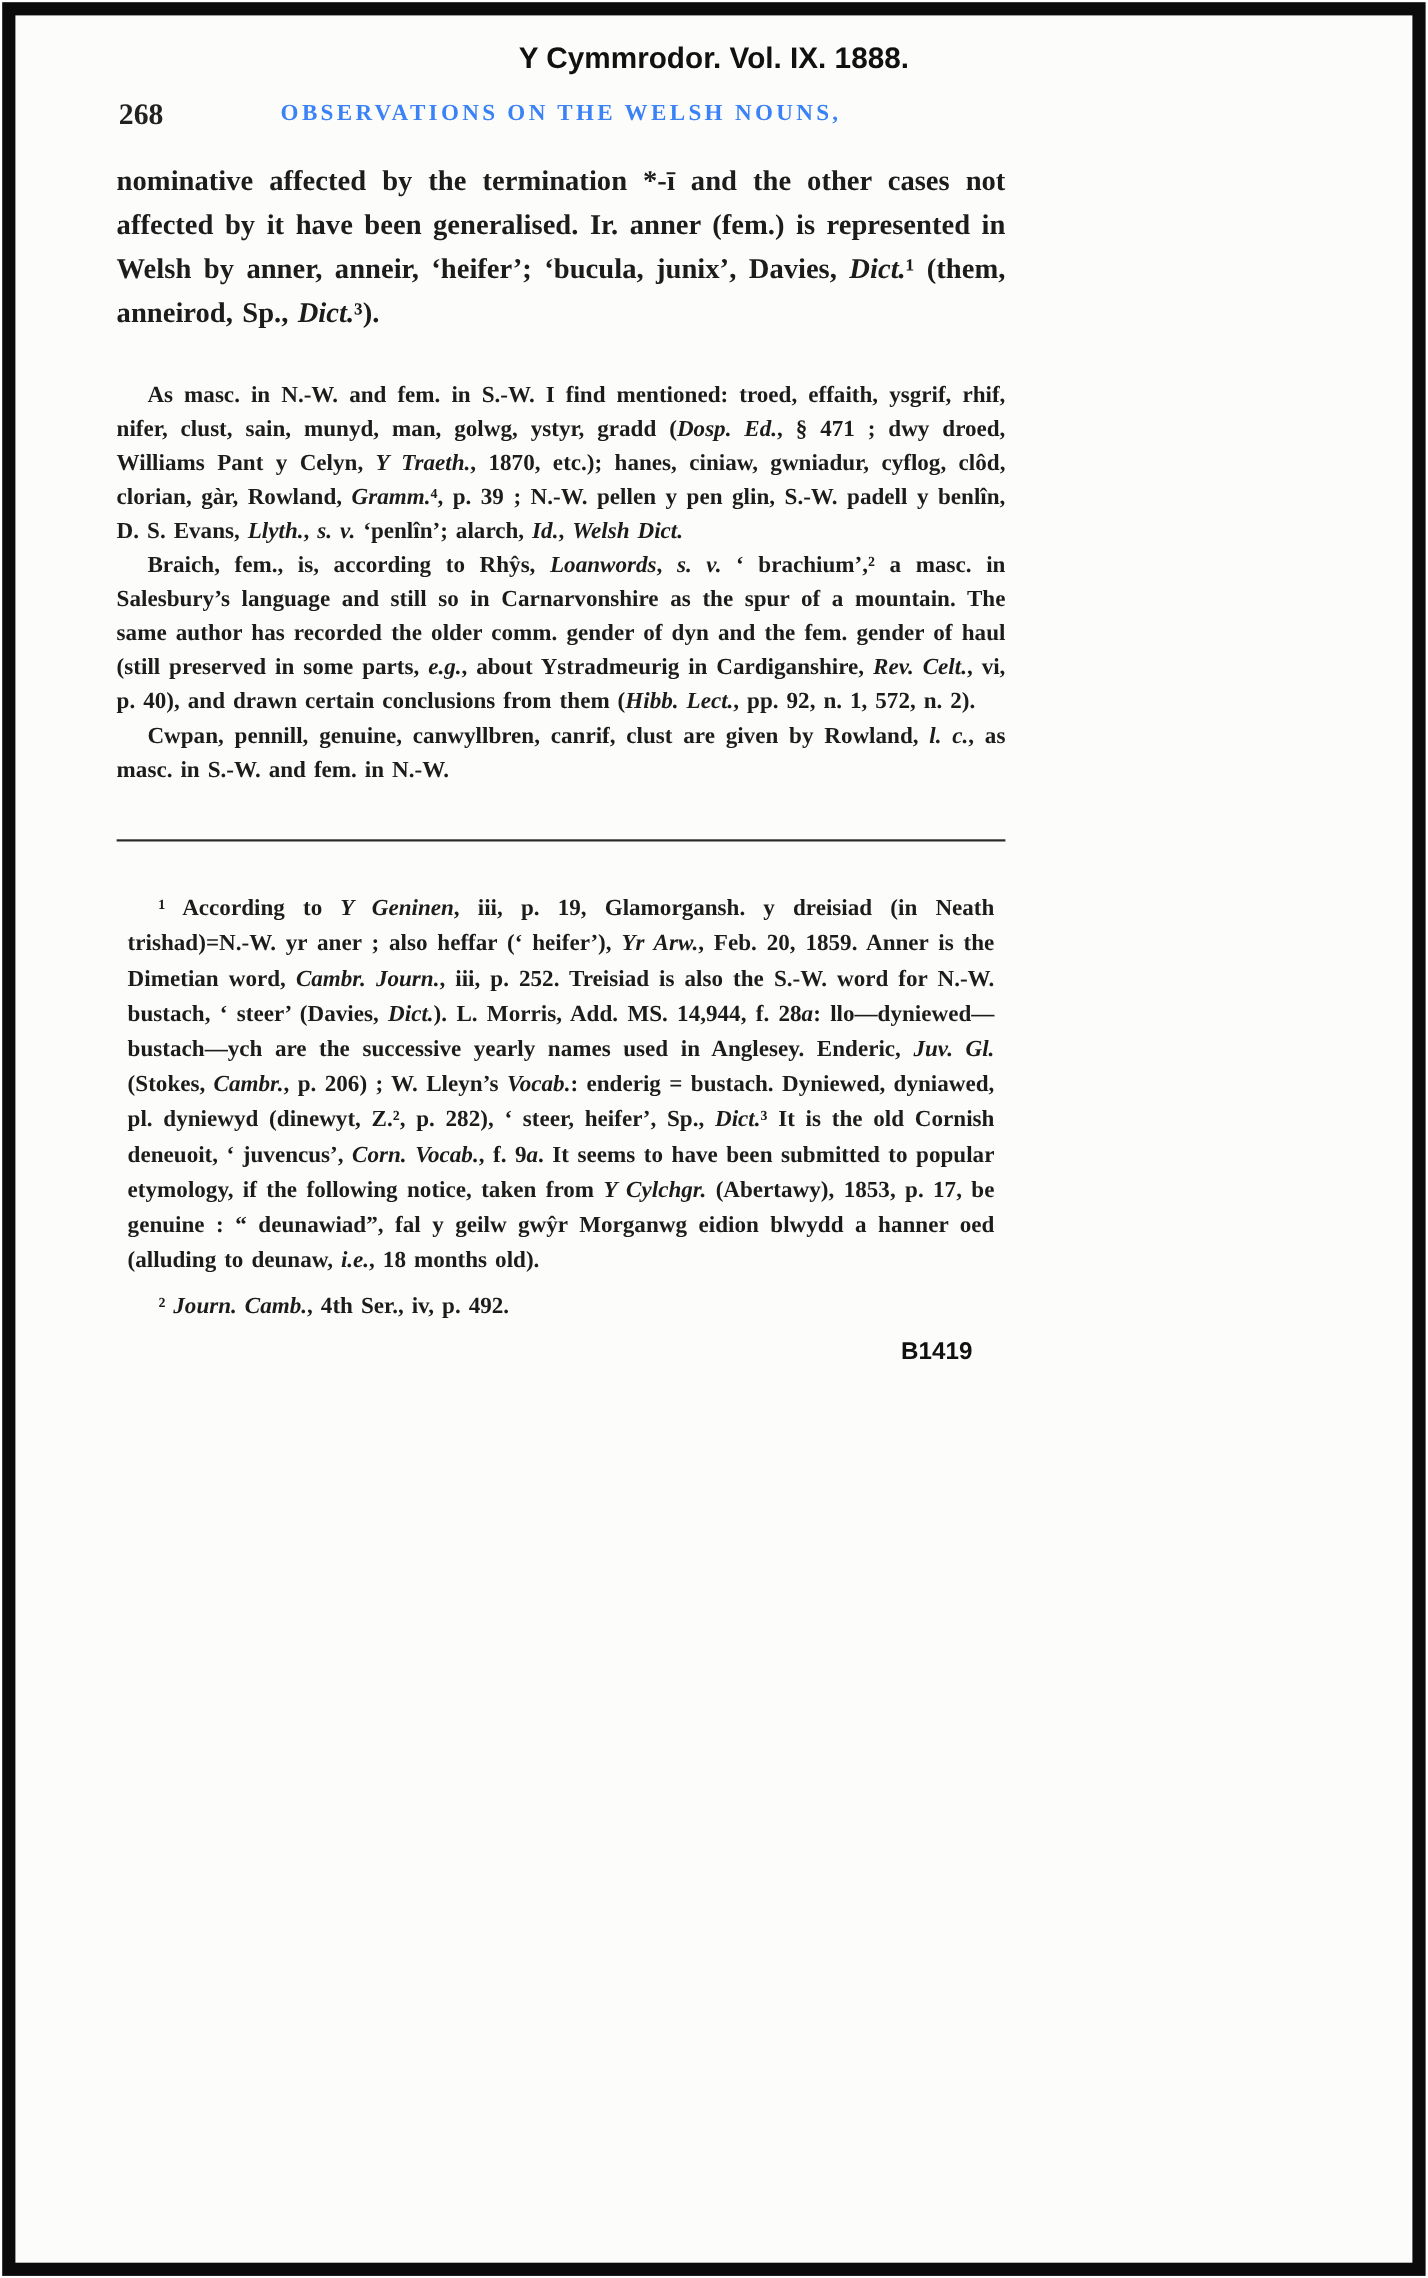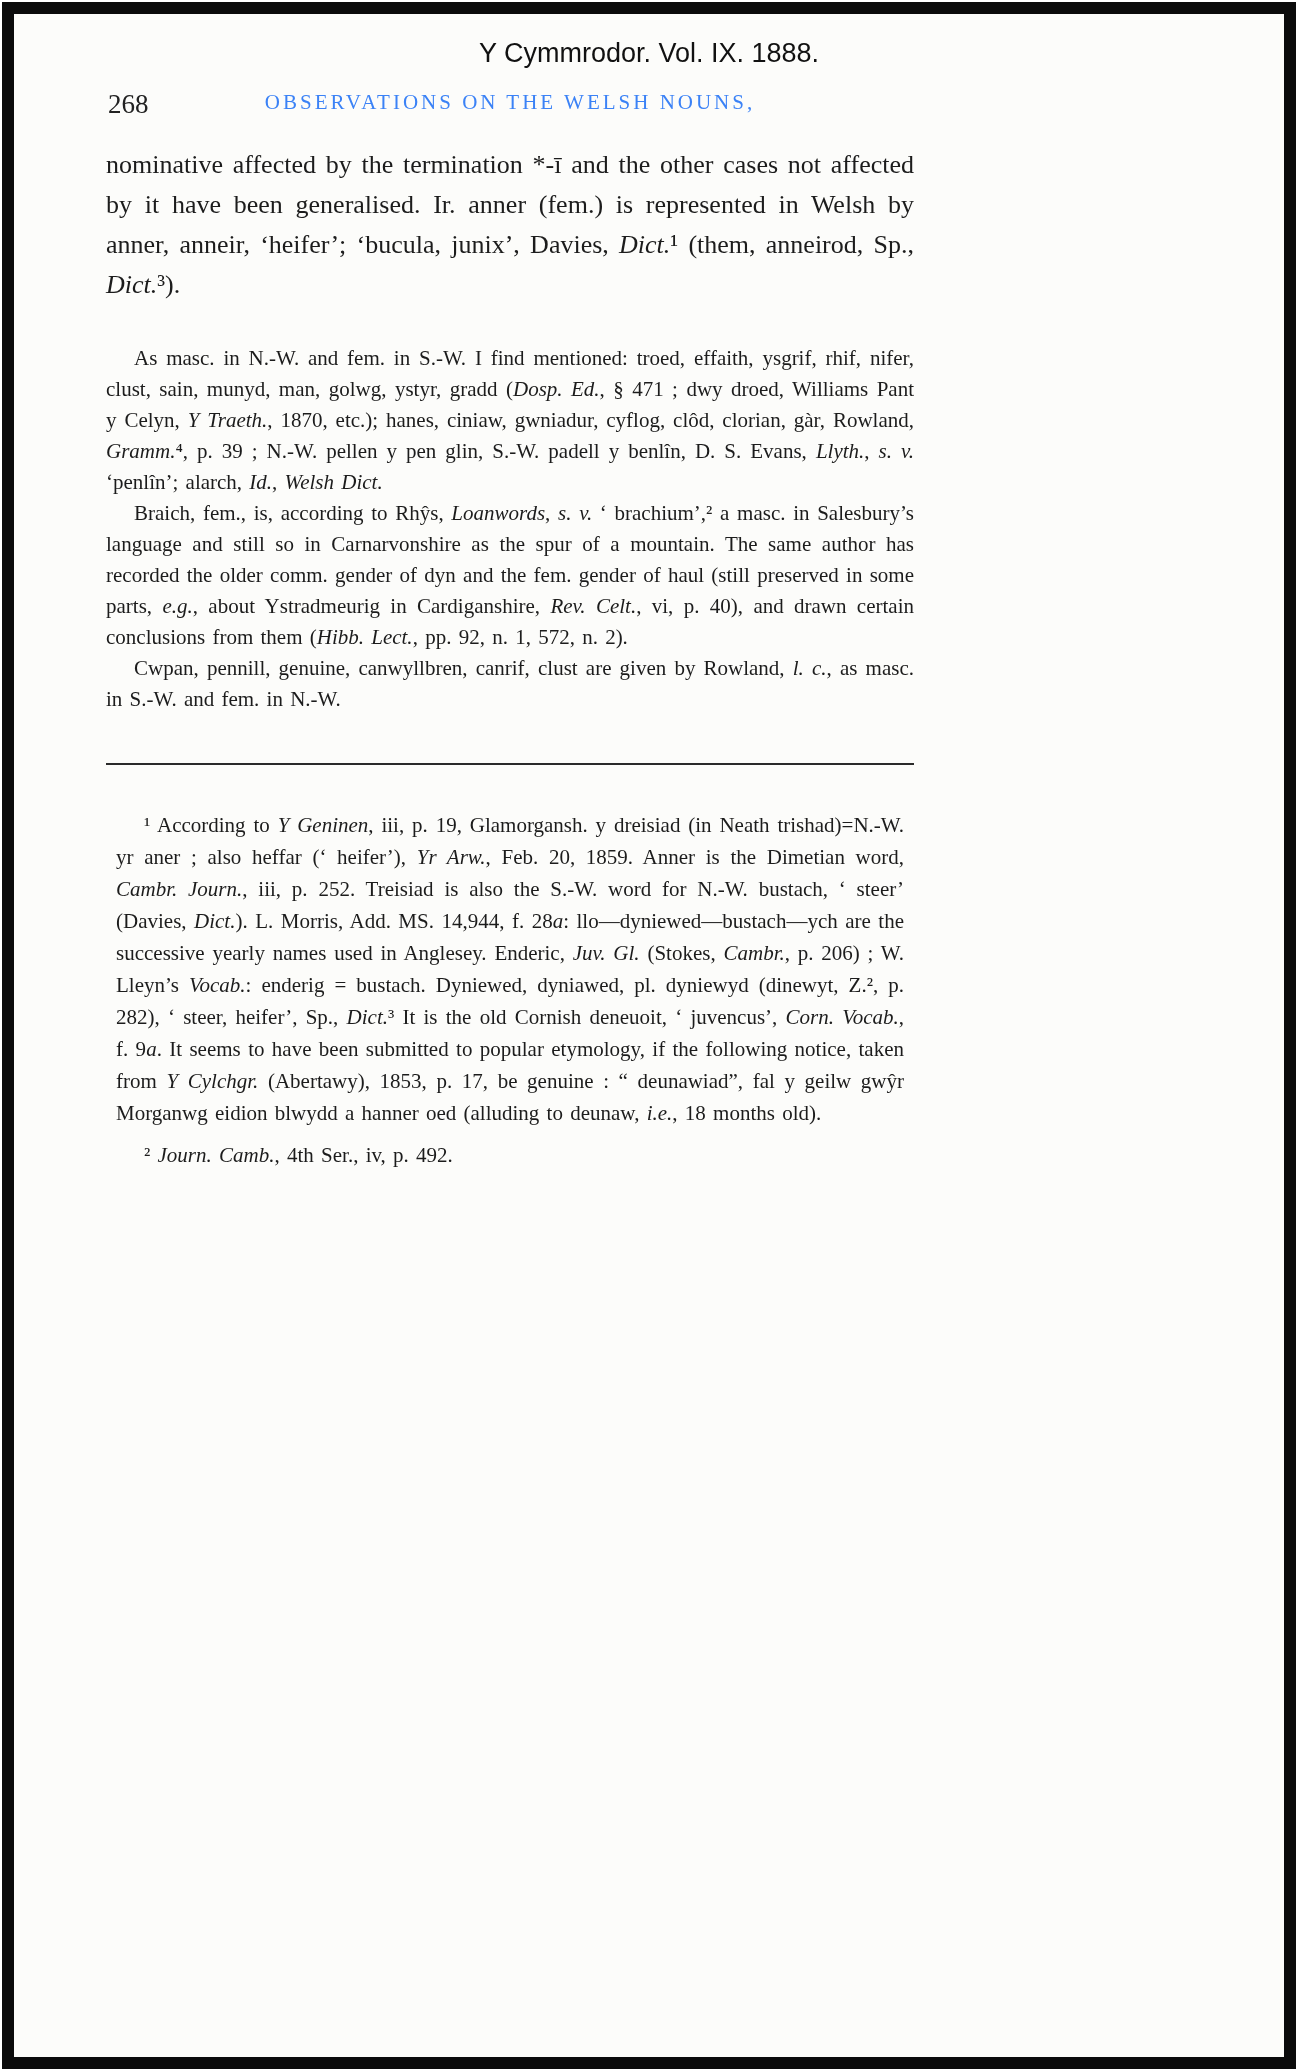--- a/index.html
+++ b/index.html
@@ -16,20 +16,21 @@
     inset: 2px;
     background: #0b0b0b;
   }
   .page {
     position: absolute;
     inset: 12px;
     background: #fcfcfa;
     box-sizing: border-box;
     padding-top: 24px;
     overflow: hidden;
+    font-weight: bold;
   }
   .text-col {
     margin-left: 92px;
     width: 808px;
   }
   .top-label {
     font-family: "Liberation Sans", "DejaVu Sans", sans-serif;
     font-size: 27px;
     text-align: center;
     color: #111;
@@ -124,15 +125,16 @@
           <p class="indent"><span>Cwpan, pennill, genuine, canwyllbren, canrif, clust are given by Rowland, </span><span class="it">l. c.</span><span>, as masc. in S.-W. and fem. in N.-W.</span></p>
         </div>
 
       <hr class="fn-rule">
 
       <div class="footnotes">
           <p class="indent"><span>¹ According to </span><span class="it">Y Geninen</span><span>, iii, p. 19, Glamorgansh. y dreisiad (in Neath trishad)=N.-W. yr aner ; also heffar (‘ heifer’), </span><span class="it">Yr Arw.</span><span>, Feb. 20, 1859. Anner is the Dimetian word, </span><span class="it">Cambr. Journ.</span><span>, iii, p. 252. Treisiad is also the S.-W. word for N.-W. bustach, ‘ steer’ (Davies, </span><span class="it">Dict.</span><span>). L. Morris, Add. MS. 14,944, f. 28</span><span class="it">a</span><span>: llo—dyniewed—bustach—ych are the successive yearly names used in Anglesey. Enderic, </span><span class="it">Juv. Gl.</span><span> (Stokes, </span><span class="it">Cambr.</span><span>, p. 206) ; W. Lleyn’s </span><span class="it">Vocab.</span><span>: enderig = bustach. Dyniewed, dyniawed, pl. dyniewyd (dinewyt, Z.², p. 282), ‘ steer, heifer’, Sp., </span><span class="it">Dict.</span><span>³ It is the old Cornish deneuoit, ‘ juvencus’, </span><span class="it">Corn. Vocab.</span><span>, f. 9</span><span class="it">a</span><span>. It seems to have been submitted to popular etymology, if the following notice, taken from </span><span class="it">Y Cylchgr.</span><span> (Abertawy), 1853, p. 17, be genuine : “ deunawiad”, fal y geilw gwŷr Morganwg eidion blwydd a hanner oed (alluding to deunaw, </span><span class="it">i.e.</span><span>, 18 months old).</span></p>
           <p class="indent"><span>² </span><span class="it">Journ. Camb.</span><span>, 4th Ser., iv, p. 492.</span></p>
         </div>
 
+      <div class="shelfmark">B1419</div>
     </div>
   </div>
 </div>
 
 </body></html>

